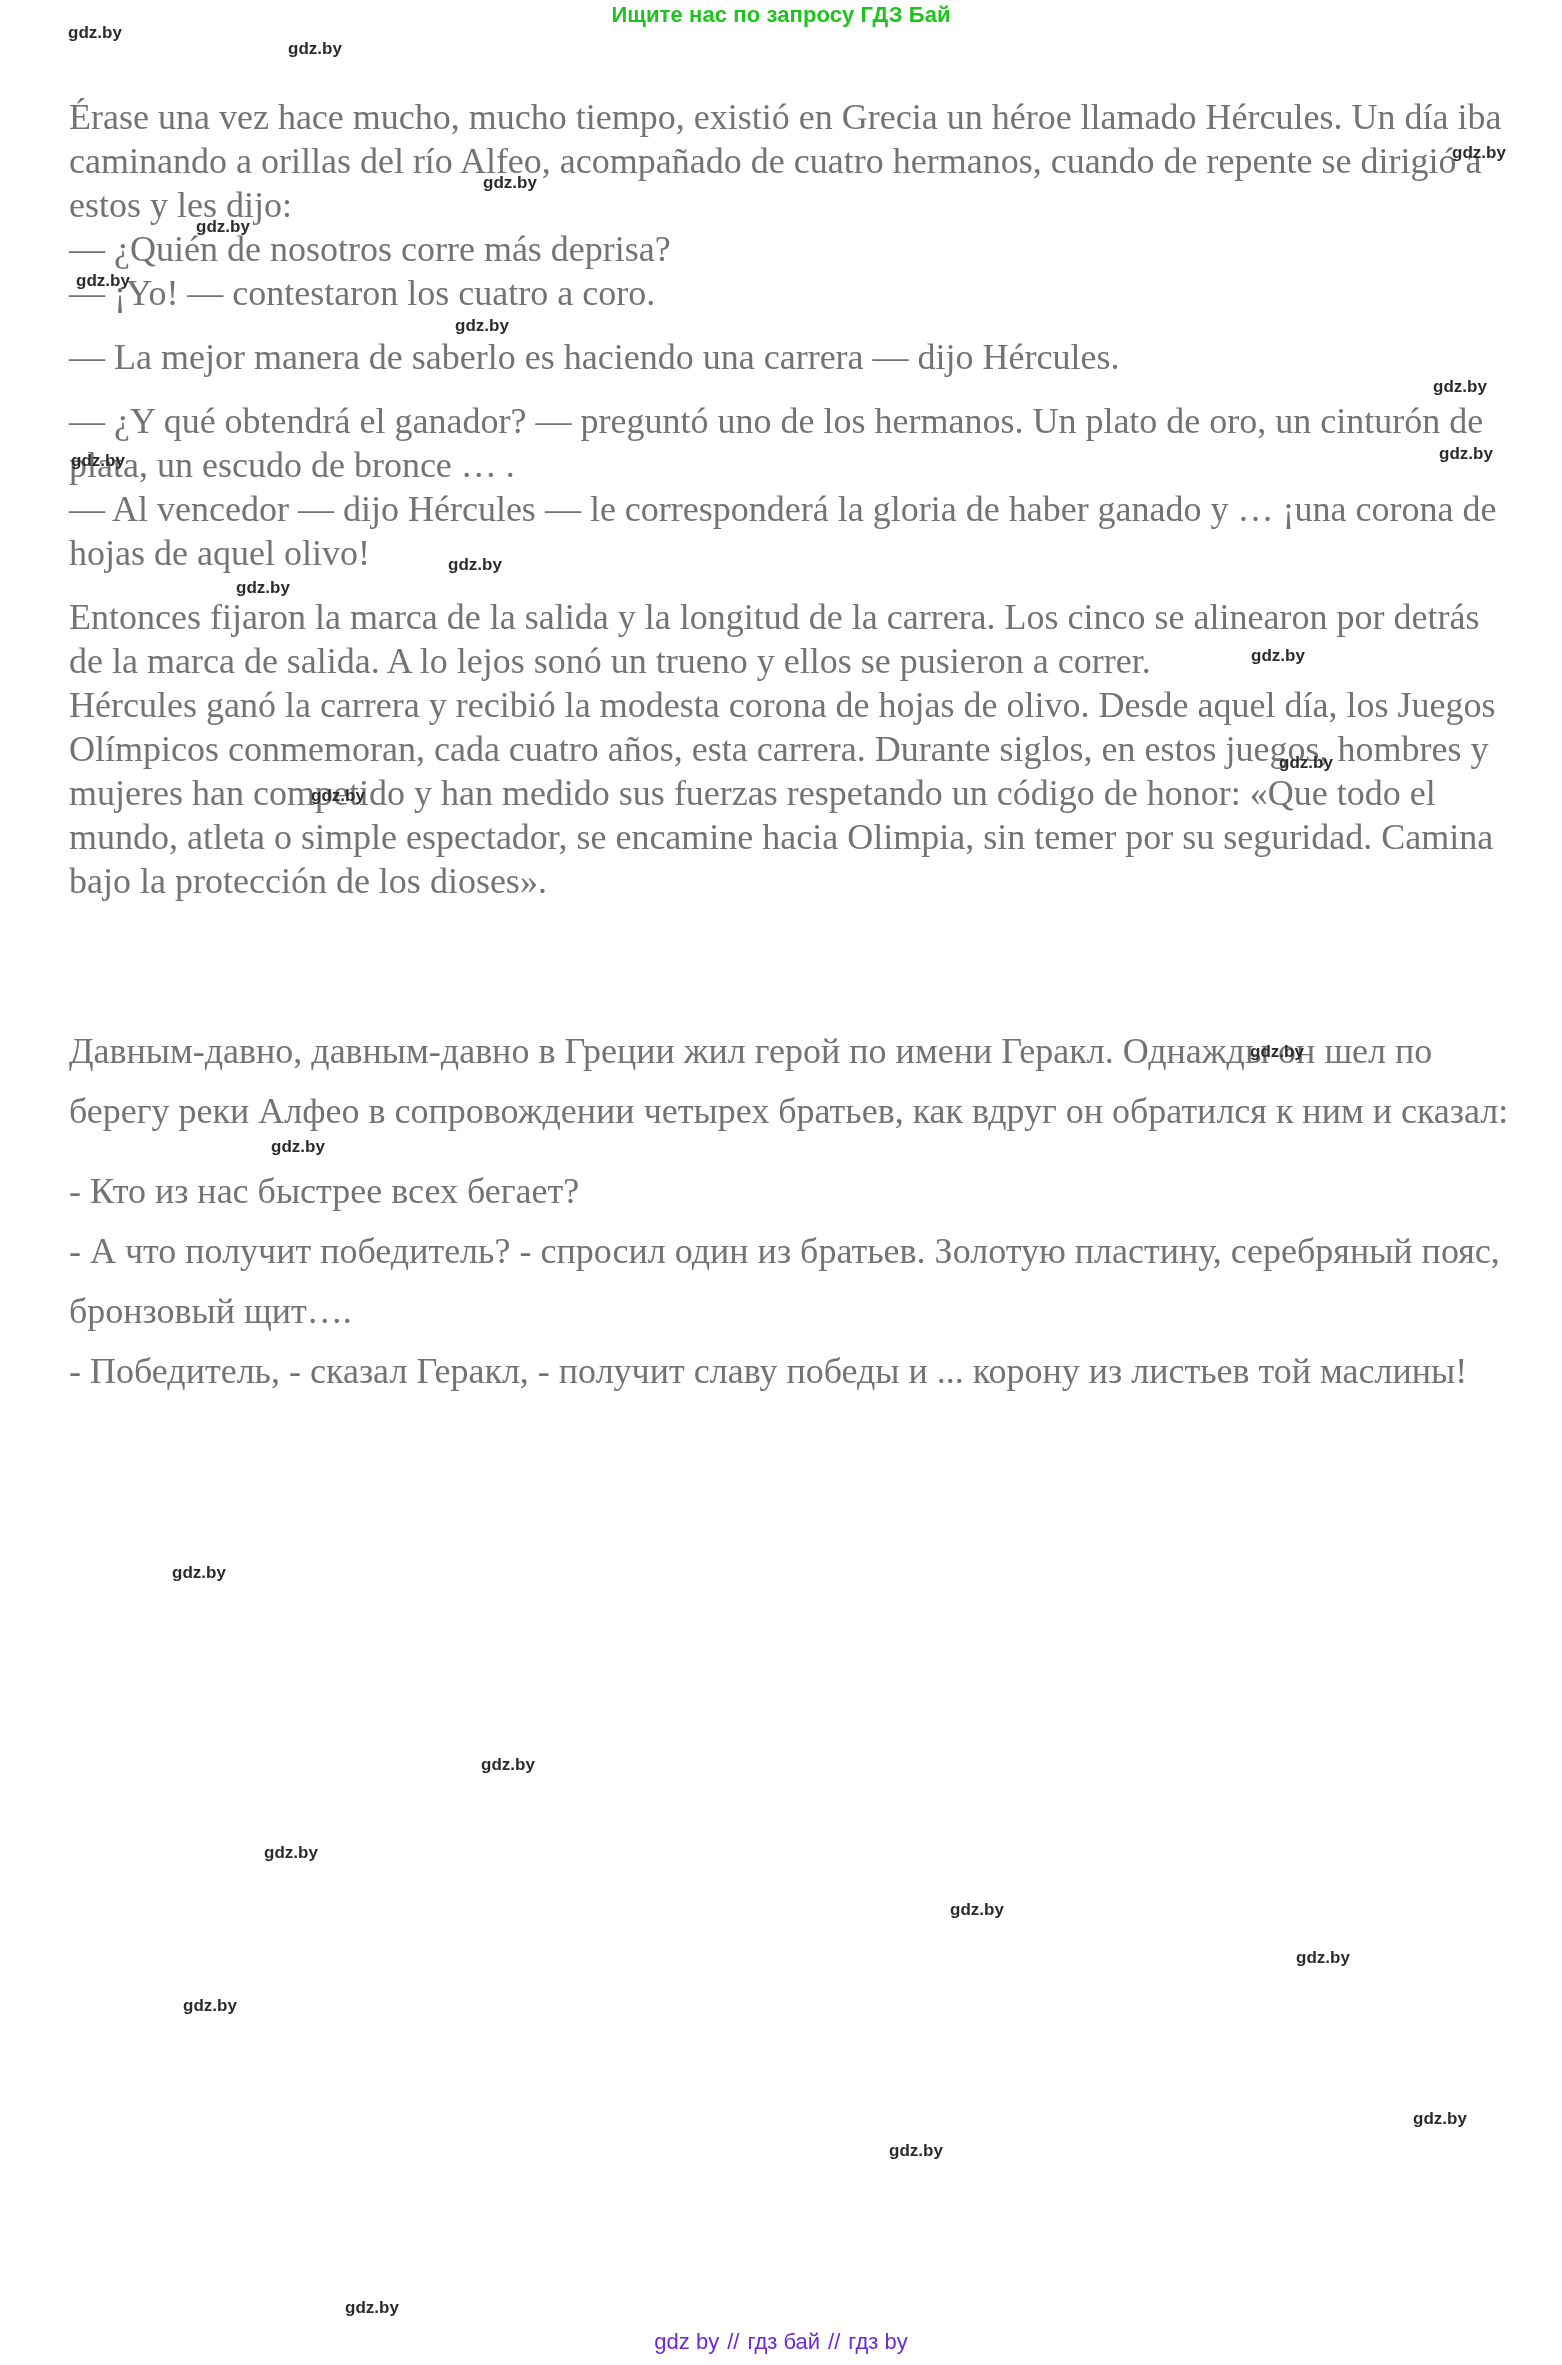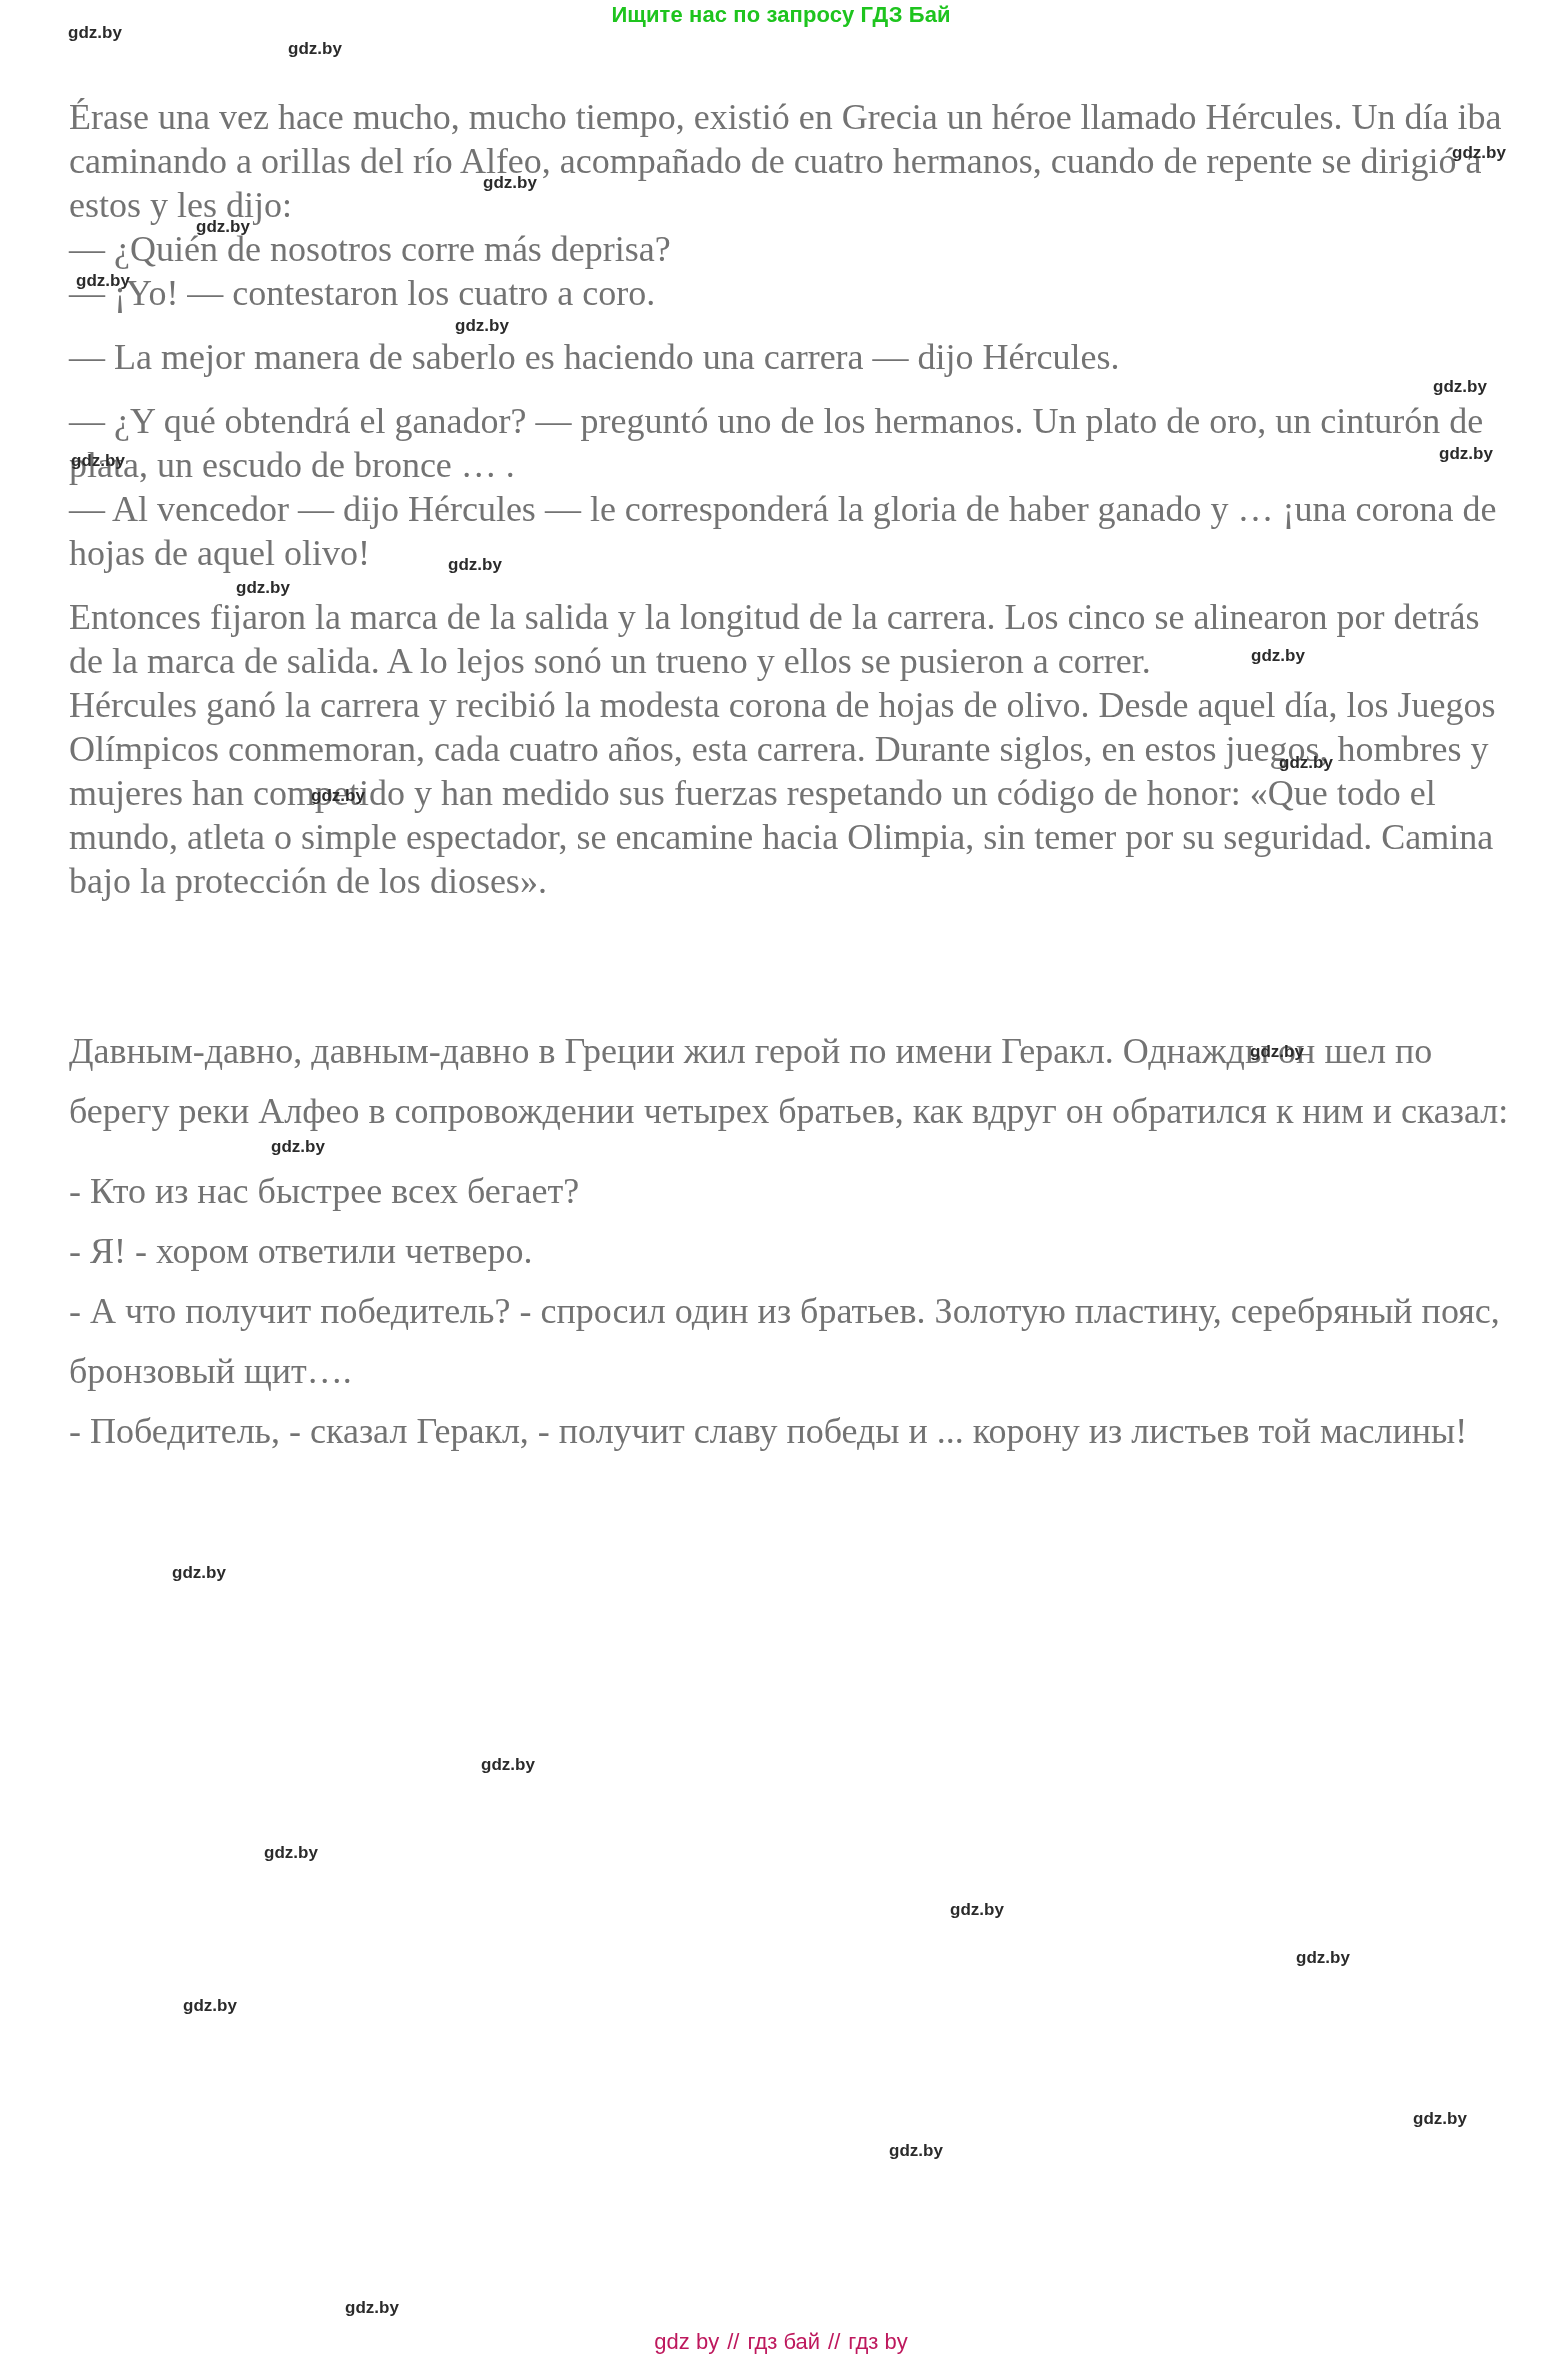--- a/index.html
+++ b/index.html
@@ -36,21 +36,21 @@
 
   
   .footer-line {
     position: absolute;
     bottom: 11.3px;
     left: 0;
     width: 1562px;
     text-align: center;
     font-family: "Liberation Sans", "DejaVu Sans", sans-serif;
     font-size: 22px;
-    color: #be185d;
+    color: #6d28d9;
     white-space: nowrap;
   }
   .footer-line .sep { padding: 0 8px; }
 
   
   .wm {
     position: absolute;
     font-family: "Liberation Sans", "DejaVu Sans", sans-serif;
     font-size: 17px;
     font-weight: bold;
@@ -114,21 +114,20 @@
     <p class="para gap-sm">Entonces fijaron la marca de la salida y la longitud de la carrera. Los cinco se alinearon por detrás de la marca de salida. A lo lejos sonó un trueno y ellos se pusieron a correr.</p>
 
     <p class="para gap-md">Hércules ganó la carrera y recibió la modesta corona de hojas de olivo. Desde aquel día, los Juegos Olímpicos conmemoran, cada cuatro años, esta carrera. Durante siglos, en estos juegos, hombres y mujeres han competido y han medido sus fuerzas respetando un código de honor: «Que todo el mundo, atleta o simple espectador, se encamine hacia Olimpia, sin temer por su seguridad. Camina bajo la protección de los dioses».</p>
 
     <div class="spacer-block"></div>
 
     <p class="para ru gap-xl">Давным-давно, давным-давно в Греции жил герой по имени Геракл. Однажды он шел по берегу реки Алфео в сопровождении четырех братьев, как вдруг он обратился к ним и сказал:</p>
 
     <p class="para ru gap-sm">- Кто из нас быстрее всех бегает?</p>
 
-    <p class="para ru gap-md">- Я! - хором ответили четверо.</p>
 
 
     <p class="para ru gap-md">- А что получит победитель? - спросил один из братьев. Золотую пластину, серебряный пояс, бронзовый щит….</p>
 
     <p class="para ru gap-md">- Победитель, - сказал Геракл, - получит славу победы и ... корону из листьев той маслины!</p>
 
   </div>
 
   <div class="wm" style="left:68px;  top:22.5px;">gdz.by</div>
   <div class="wm" style="left:288px; top:39px;">gdz.by</div>

